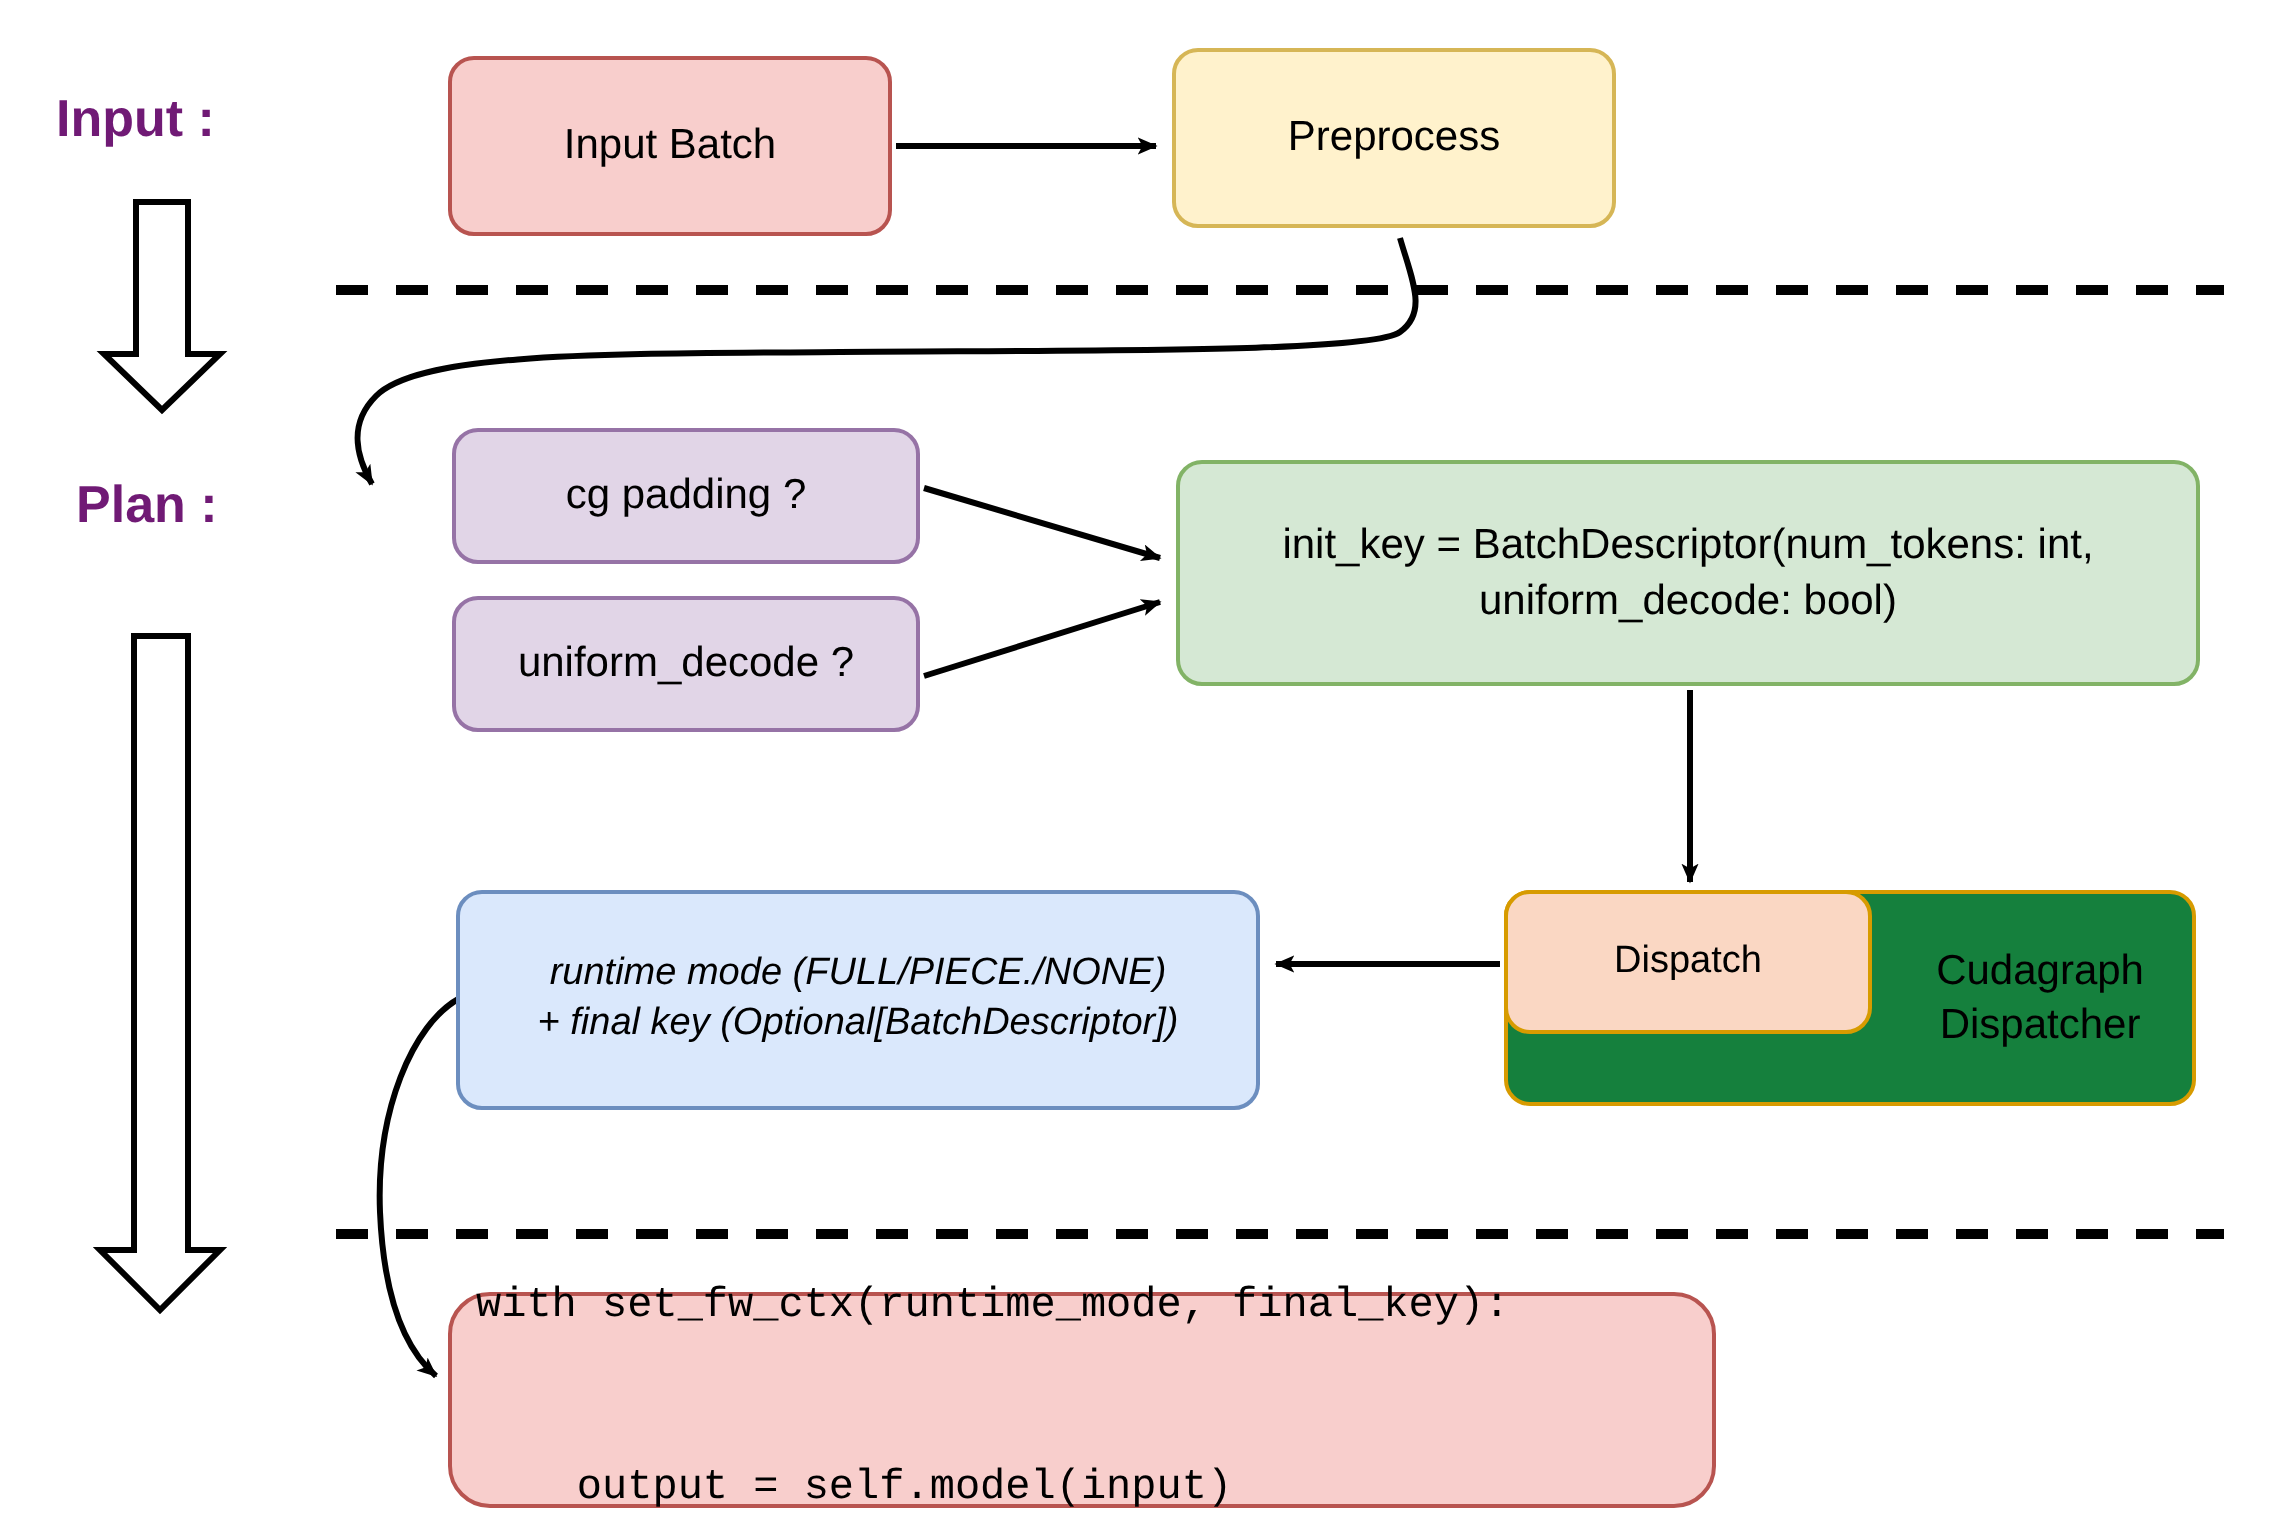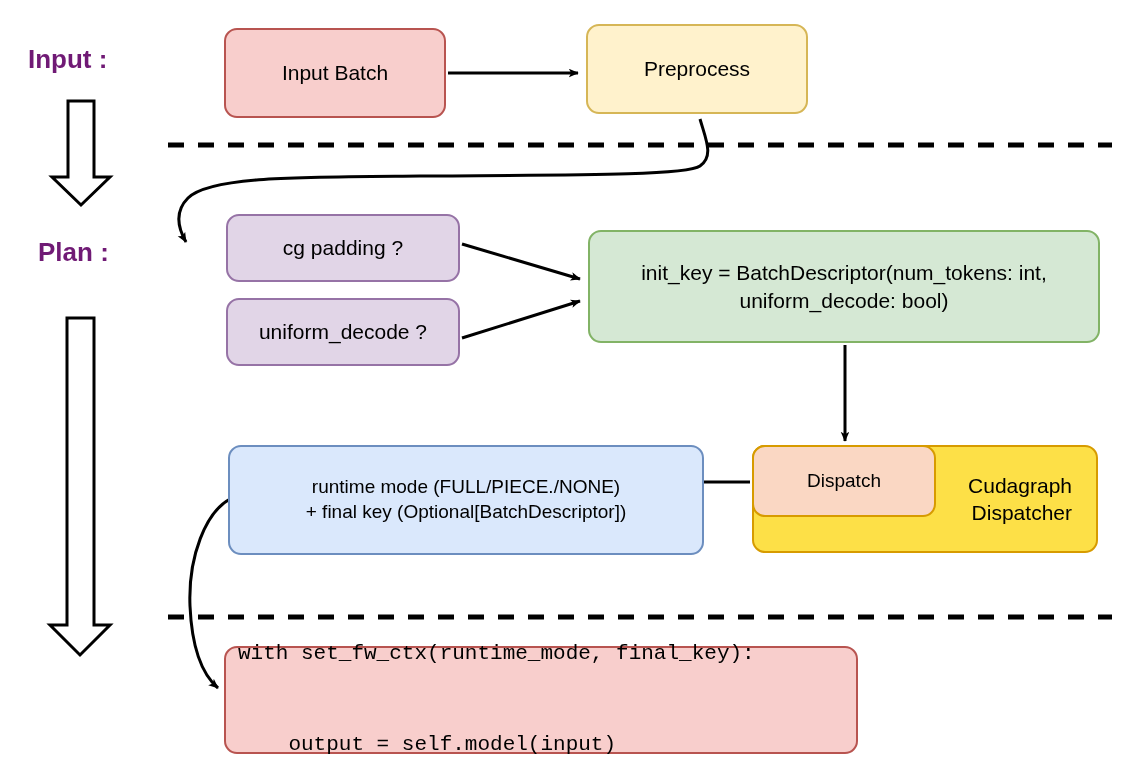--- a/index.html
+++ b/index.html
@@ -54,29 +54,30 @@
   }
   .node.code {
     font-family: "Liberation Mono", "DejaVu Sans Mono", monospace;
     font-size: 21px;
     line-height: 1.45;
     justify-content: flex-start;
     align-items: center;
     text-align: left;
     white-space: pre;
     padding-left: 12px;
+    border-radius: 21px;
   }
   .node .txt { display: block; }
 
   .n-red    { background: #f8cecc; border-color: #b85450; }
   .n-yellow { background: #fff2cc; border-color: #d6b656; }
   .n-purple { background: #e1d5e7; border-color: #9673a6; }
   .n-green  { background: #d5e8d4; border-color: #82b366; }
   .n-blue   { background: #dae8fc; border-color: #6c8ebf; }
-  .n-orange-outer { background: #fde047; border-color: #d79b00; text-align: right; }
+  .n-orange-outer { background: #15803d; border-color: #d79b00; }
   .n-orange-inner { background: #fad7c3; border-color: #d79b00; }
 </style>
 </head>
 <body>
 
 <div id="canvas">
 
   <svg id="svg-layer" viewBox="0 0 1142 770">
     <defs>
       <marker id="ah" markerWidth="11" markerHeight="11" refX="9.2" refY="4.3" orient="auto" markerUnits="userSpaceOnUse">
@@ -137,21 +138,21 @@
     <div>
       <span class="txt">Cudagraph</span>
       <span class="txt">Dispatcher</span>
     </div>
   </div>
 
   <div class="node n-orange-inner" style="left:752px; top:445px; width:184px; height:72px; font-size:19px;">
     <span class="txt">Dispatch</span>
   </div>
 
-  <div class="node n-blue" style="left:228px; top:445px; width:476px; height:110px; font-size:19px;">
+  <div class="node n-blue" style="left:228px; top:445px; width:402px; height:110px; font-size:19px;font-style:italic;">
     <div>
       <span class="txt">runtime mode (FULL/PIECE./NONE)</span>
       <span class="txt">+ final key (Optional[BatchDescriptor])</span>
     </div>
   </div>
 
   <div class="node n-red code" style="left:224px; top:646px; width:634px; height:108px;">
     <div>
       <span class="txt">with set_fw_ctx(runtime_mode, final_key):</span>
       <span class="txt">    output = self.model(input)</span>

